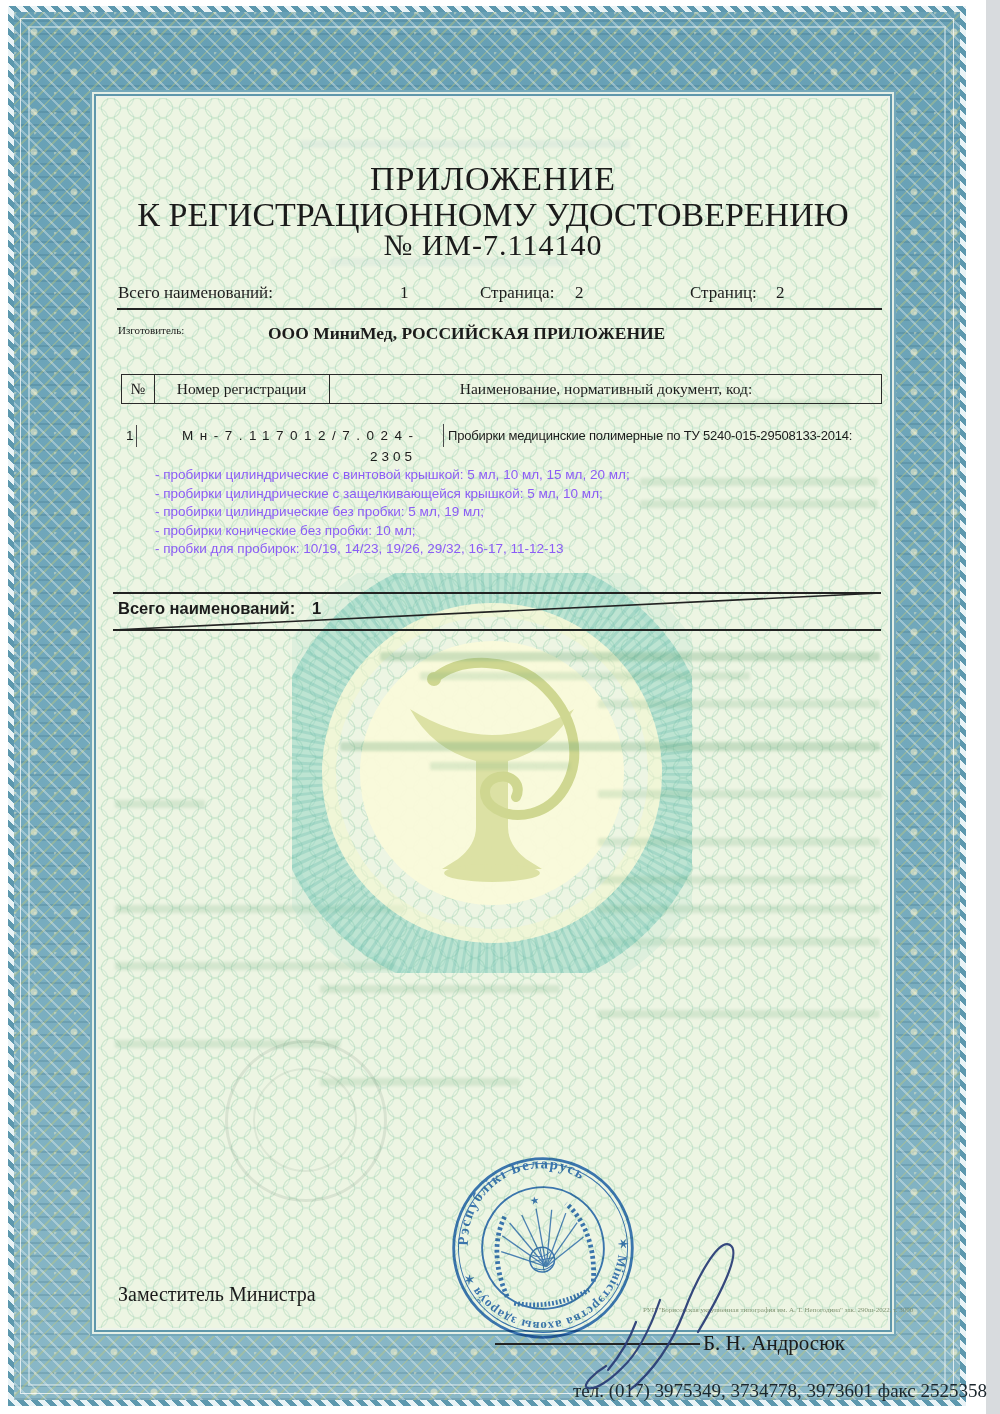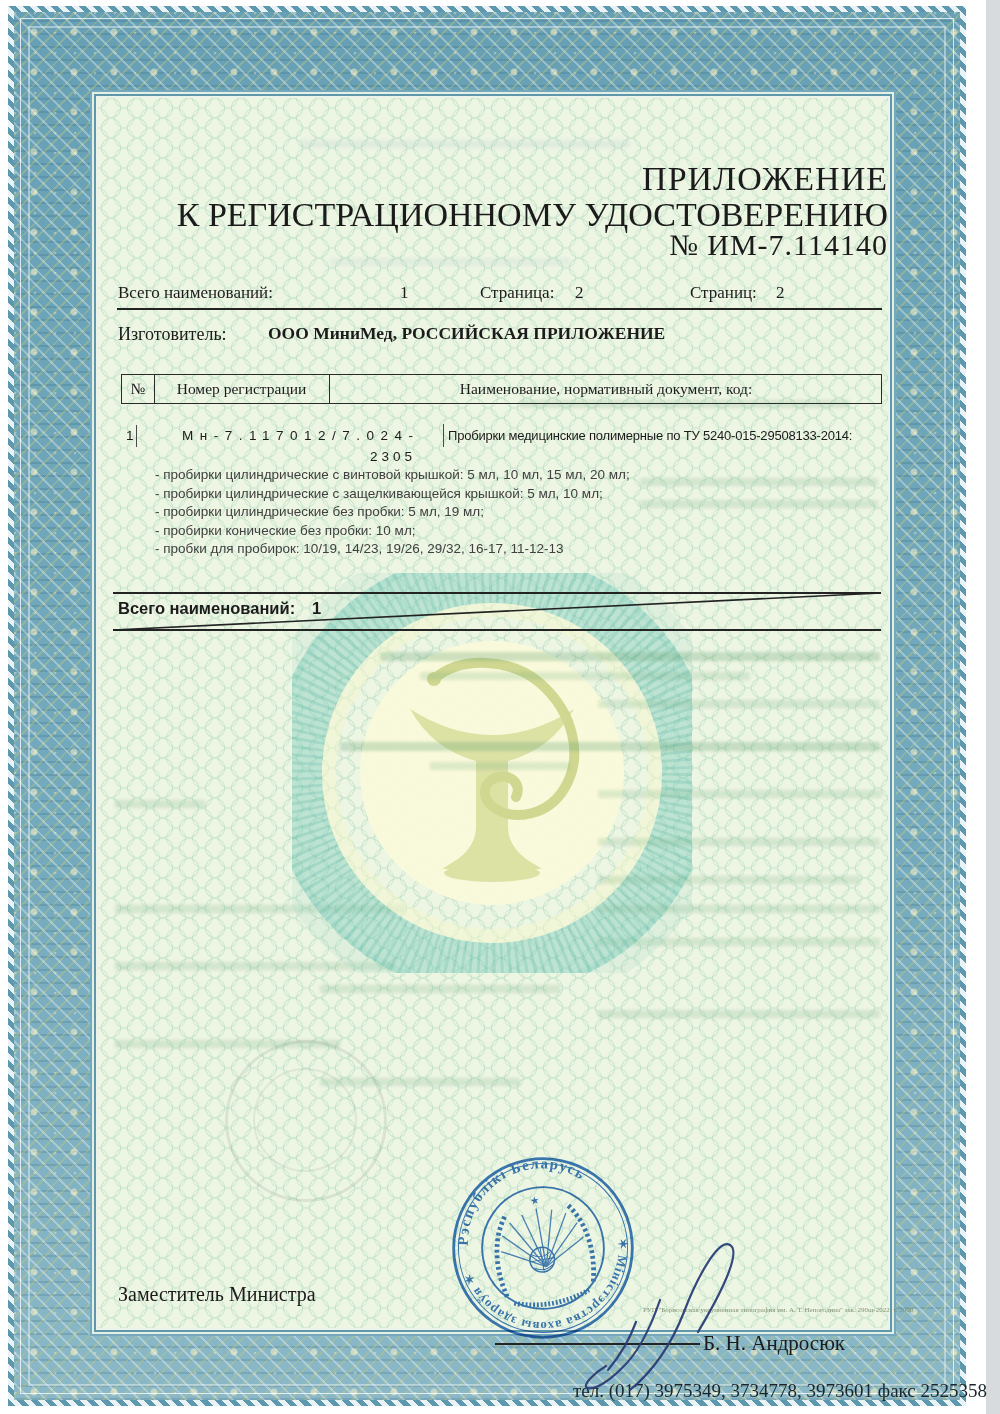--- a/index.html
+++ b/index.html
@@ -24,34 +24,34 @@
         background-color:#edf5e3;
         background-image:
           radial-gradient(circle, rgba(125,195,150,0) 52%, rgba(125,195,150,.25) 56% 60%, rgba(125,195,150,0) 64%),
           radial-gradient(circle, rgba(108,186,162,0) 52%, rgba(108,186,162,.17) 56% 60%, rgba(108,186,162,0) 64%);
         background-size:26px 20px,26px 20px;background-position:0 0,13px 10px;
         box-shadow:0 0 0 2px #ecf3ea,0 0 0 4px #5f97ab,0 0 0 6px #e4efe6,0 0 0 8px #74a8ba;}
   
   .t{position:absolute;white-space:nowrap;}
   .serif{font-family:"Liberation Serif","DejaVu Serif",serif;}
   .sans{font-family:"Liberation Sans","DejaVu Sans",sans-serif;}
-  .center{left:98px;width:790px;text-align:right;}
+  .center{left:98px;width:790px;text-align:center;}
   .title1{top:160px;font-size:34px;letter-spacing:1px;}
   .title2{top:196px;font-size:34px;}
   .title3{top:228px;font-size:30px;letter-spacing:1px;}
   .rule{position:absolute;background:#232323;height:2px;}
   
   .thead{position:absolute;left:121px;top:374px;width:761px;height:30px;border:1.3px solid #2a2a2a;box-sizing:border-box;}
   .thead .div1{position:absolute;left:32px;top:0;width:1px;height:100%;background:#2a2a2a;}
   .thead .div2{position:absolute;left:207px;top:0;width:1px;height:100%;background:#2a2a2a;}
   .th{position:absolute;top:5px;font-size:15.5px;text-align:center;}
   
   .rowtick{position:absolute;width:1px;background:#4a4a4a;}
   .items{position:absolute;left:155px;top:466px;font-size:13.5px;line-height:18.6px;
-         font-family:"Liberation Sans","DejaVu Sans",sans-serif;color:#404040;}
+         font-family:"Liberation Sans","DejaVu Sans",sans-serif;color:#8b5cf6;}
   .items div{white-space:nowrap;}
   
   .ghost{position:absolute;height:8px;background:rgba(110,170,125,.20);filter:blur(1.6px);border-radius:2px;}
   .ghost.b{background:rgba(100,150,175,.18);}
   .ghost.s{background:rgba(105,165,120,.30);height:9px;}
   .ring{position:absolute;border-radius:50%;pointer-events:none;}
   svg{position:absolute;}
 </style>
 </head>
 <body>
@@ -106,21 +106,21 @@
   <div class="t serif center title3" style="z-index:3">№  ИМ-7.114140</div>
 
   <div class="t serif" style="left:118px;top:283px;font-size:17px;z-index:3">Всего наименований:</div>
   <div class="t serif" style="left:400px;top:283px;font-size:17px;z-index:3">1</div>
   <div class="t serif" style="left:480px;top:283px;font-size:17px;z-index:3">Страница:</div>
   <div class="t serif" style="left:575px;top:283px;font-size:17px;z-index:3">2</div>
   <div class="t serif" style="left:690px;top:283px;font-size:17px;z-index:3">Страниц:</div>
   <div class="t serif" style="left:776px;top:283px;font-size:17px;z-index:3">2</div>
   <div class="rule" style="left:117px;top:308px;width:765px;height:1.5px;z-index:3"></div>
 
-  <div class="t serif" style="left:118px;top:324px;font-size:18px;z-index:3">Изготовитель:</div>
+  <div class="t serif" style="left:118px;top:324px;font-size:11px;z-index:3">Изготовитель:</div>
   <div class="t serif" style="left:268px;top:323px;font-size:17.5px;font-weight:bold;z-index:3">ООО МиниМед, РОССИЙСКАЯ ПРИЛОЖЕНИЕ</div>
 
   <div class="thead" style="z-index:3">
     <div class="div1"></div>
     <div class="div2"></div>
     <div class="th serif" style="left:0;width:32px;">№</div>
     <div class="th serif" style="left:32px;width:175px;">Номер регистрации</div>
     <div class="th serif" style="left:207px;width:554px;">Наименование, нормативный документ, код:</div>
   </div>
 

